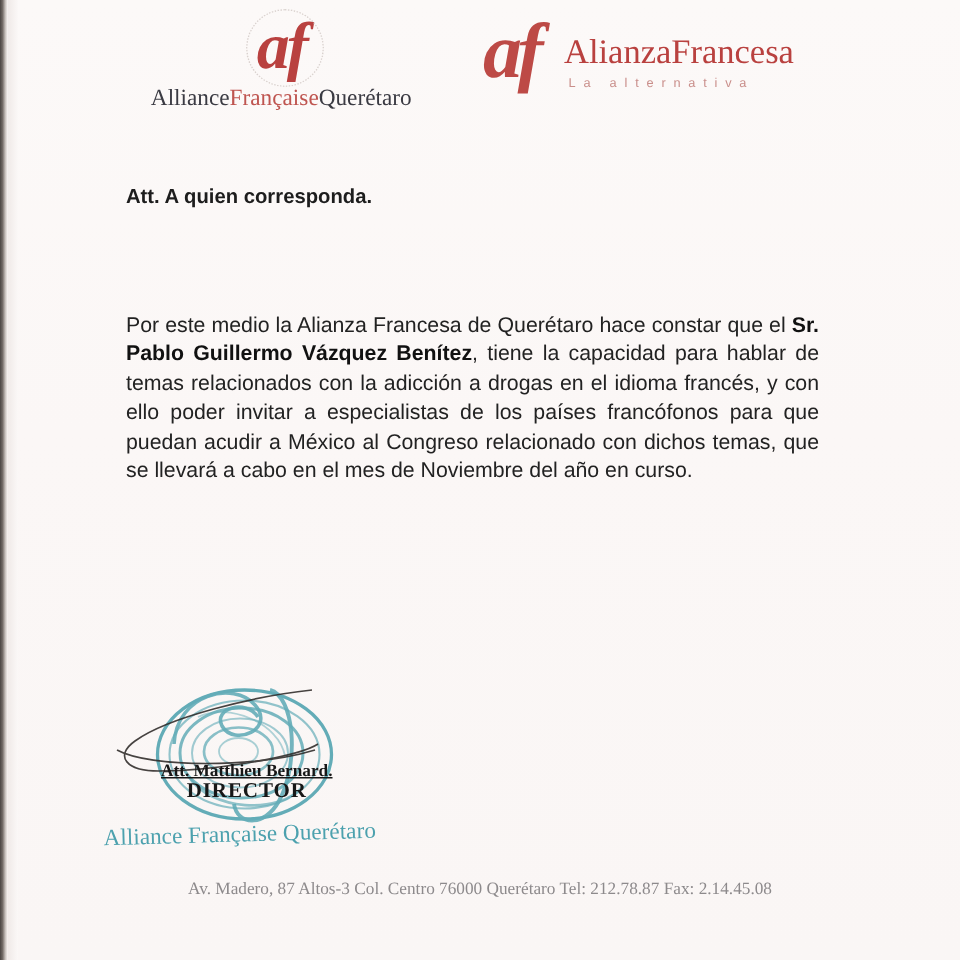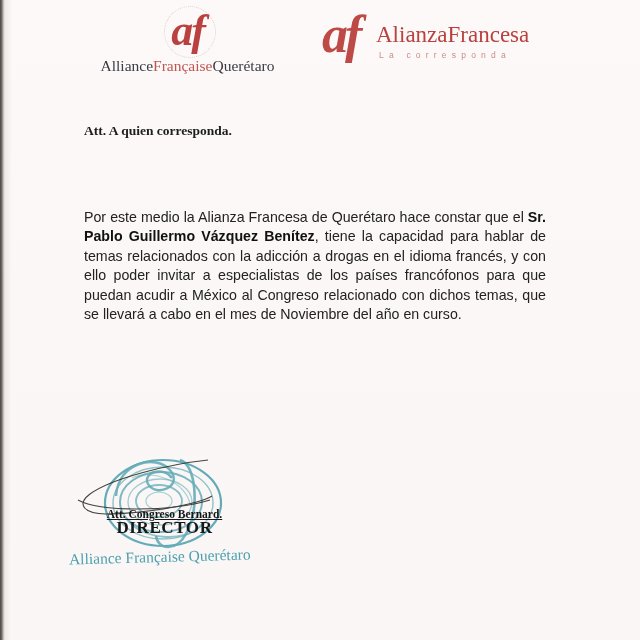--- a/index.html
+++ b/index.html
@@ -71,21 +71,21 @@
   }
 
   
   .dateline{
     position:absolute;right:77px;top:95px;
     font-family:"Liberation Serif", serif;
     font-size:13.5px;color:#2d2d2d;white-space:nowrap;
   }
   .attline{
     position:absolute;left:84px;top:123px;
-    font-family:Liberation Serif, serif;
+    font-family:Liberation Sans, sans-serif;
     font-size:13.5px;font-weight:700;color:#1d1d1d;white-space:nowrap;
   }
 
   
   .body-block{
     position:absolute;left:84px;top:208px;width:462px;
     font-family:"Liberation Sans", sans-serif;
     font-size:14.2px;line-height:19.4px;color:#222;
     text-align:justify;
   }
@@ -99,21 +99,21 @@
   .sig-pen{position:absolute;left:0;top:0;}
   .sig-name{
     position:absolute;left:22px;top:70px;width:165px;text-align:center;
     font-family:"Liberation Serif", serif;
     font-size:11.5px;line-height:13px;color:#171717;font-weight:700;
     text-decoration:underline;white-space:nowrap;
   }
   .sig-role{
     position:absolute;left:22px;top:83px;width:165px;text-align:center;
     font-family:"Liberation Serif", serif;
-    font-size:17px;line-height:13px;color:#171717;font-weight:700;
+    font-size:14px;line-height:13px;color:#171717;font-weight:700;
     letter-spacing:.6px;white-space:nowrap;
   }
   .stamp-text{
     position:absolute;left:9px;top:110px;
     font-family:"Liberation Serif", serif;
     font-size:15.5px;line-height:18px;color:#3e9aa8;
     white-space:nowrap;
     transform:rotate(-1.6deg);
     opacity:.92;
   }
@@ -144,21 +144,21 @@
       <div class="af-mono">
         <span class="dotcircle"></span>
         <span>af</span>
       </div>
       <div class="af-left-name"><span class="dk">Alliance</span><span class="rd">Française</span><span class="dk">Querétaro</span></div>
     </div>
 
     <div class="logo-right">
       <div class="af-mono-r">af</div>
       <div class="az-name">AlianzaFrancesa</div>
-      <div class="az-tag">La corresponda</div>
+      <div class="az-tag">La alternativa</div>
     </div>
 
   </div>
 
   <div class="attline">Att. A quien corresponda.</div>
 
   <div class="body-block">
     <p><span>Por este medio la Alianza Francesa de Querétaro hace constar que el </span><b>Sr. Pablo Guillermo Vázquez Benítez</b><span>, tiene la capacidad para hablar de temas relacionados con la adicción a drogas en el idioma francés, y con ello poder invitar a especialistas de los países francófonos para que puedan acudir a México al Congreso relacionado con dichos temas, que se llevará a cabo en el mes de Noviembre del año en curso.</span></p>
   </div>
 
@@ -179,22 +179,23 @@
       </g>
     </svg>
 
     <svg class="sig-pen" width="280" height="140" viewBox="0 0 280 140">
       <g stroke="#2e2a28" fill="none" stroke-width="1.1" opacity="0.88">
         <path d="M148 22 C110 26, 52 40, 30 56 C16 66, 24 76, 46 76 C84 76, 140 66, 152 58"></path>
         <path d="M18 62 C40 74, 110 74, 150 62"></path>
       </g>
     </svg>
 
-    <div class="sig-name">Att. Congreso Bernard.</div>
+    <div class="sig-name">Att. Matthieu Bernard.</div>
     <div class="sig-role">DIRECTOR</div>
     <div class="stamp-text">Alliance Française Querétaro</div>
 
   </div>
 
   <div class="footer">
+    <div class="addr">Av. Madero, 87 Altos-3 Col. Centro 76000 Querétaro Tel: 212.78.87  Fax: 2.14.45.08</div>
   </div>
 
 </div>
 
 </body></html>

